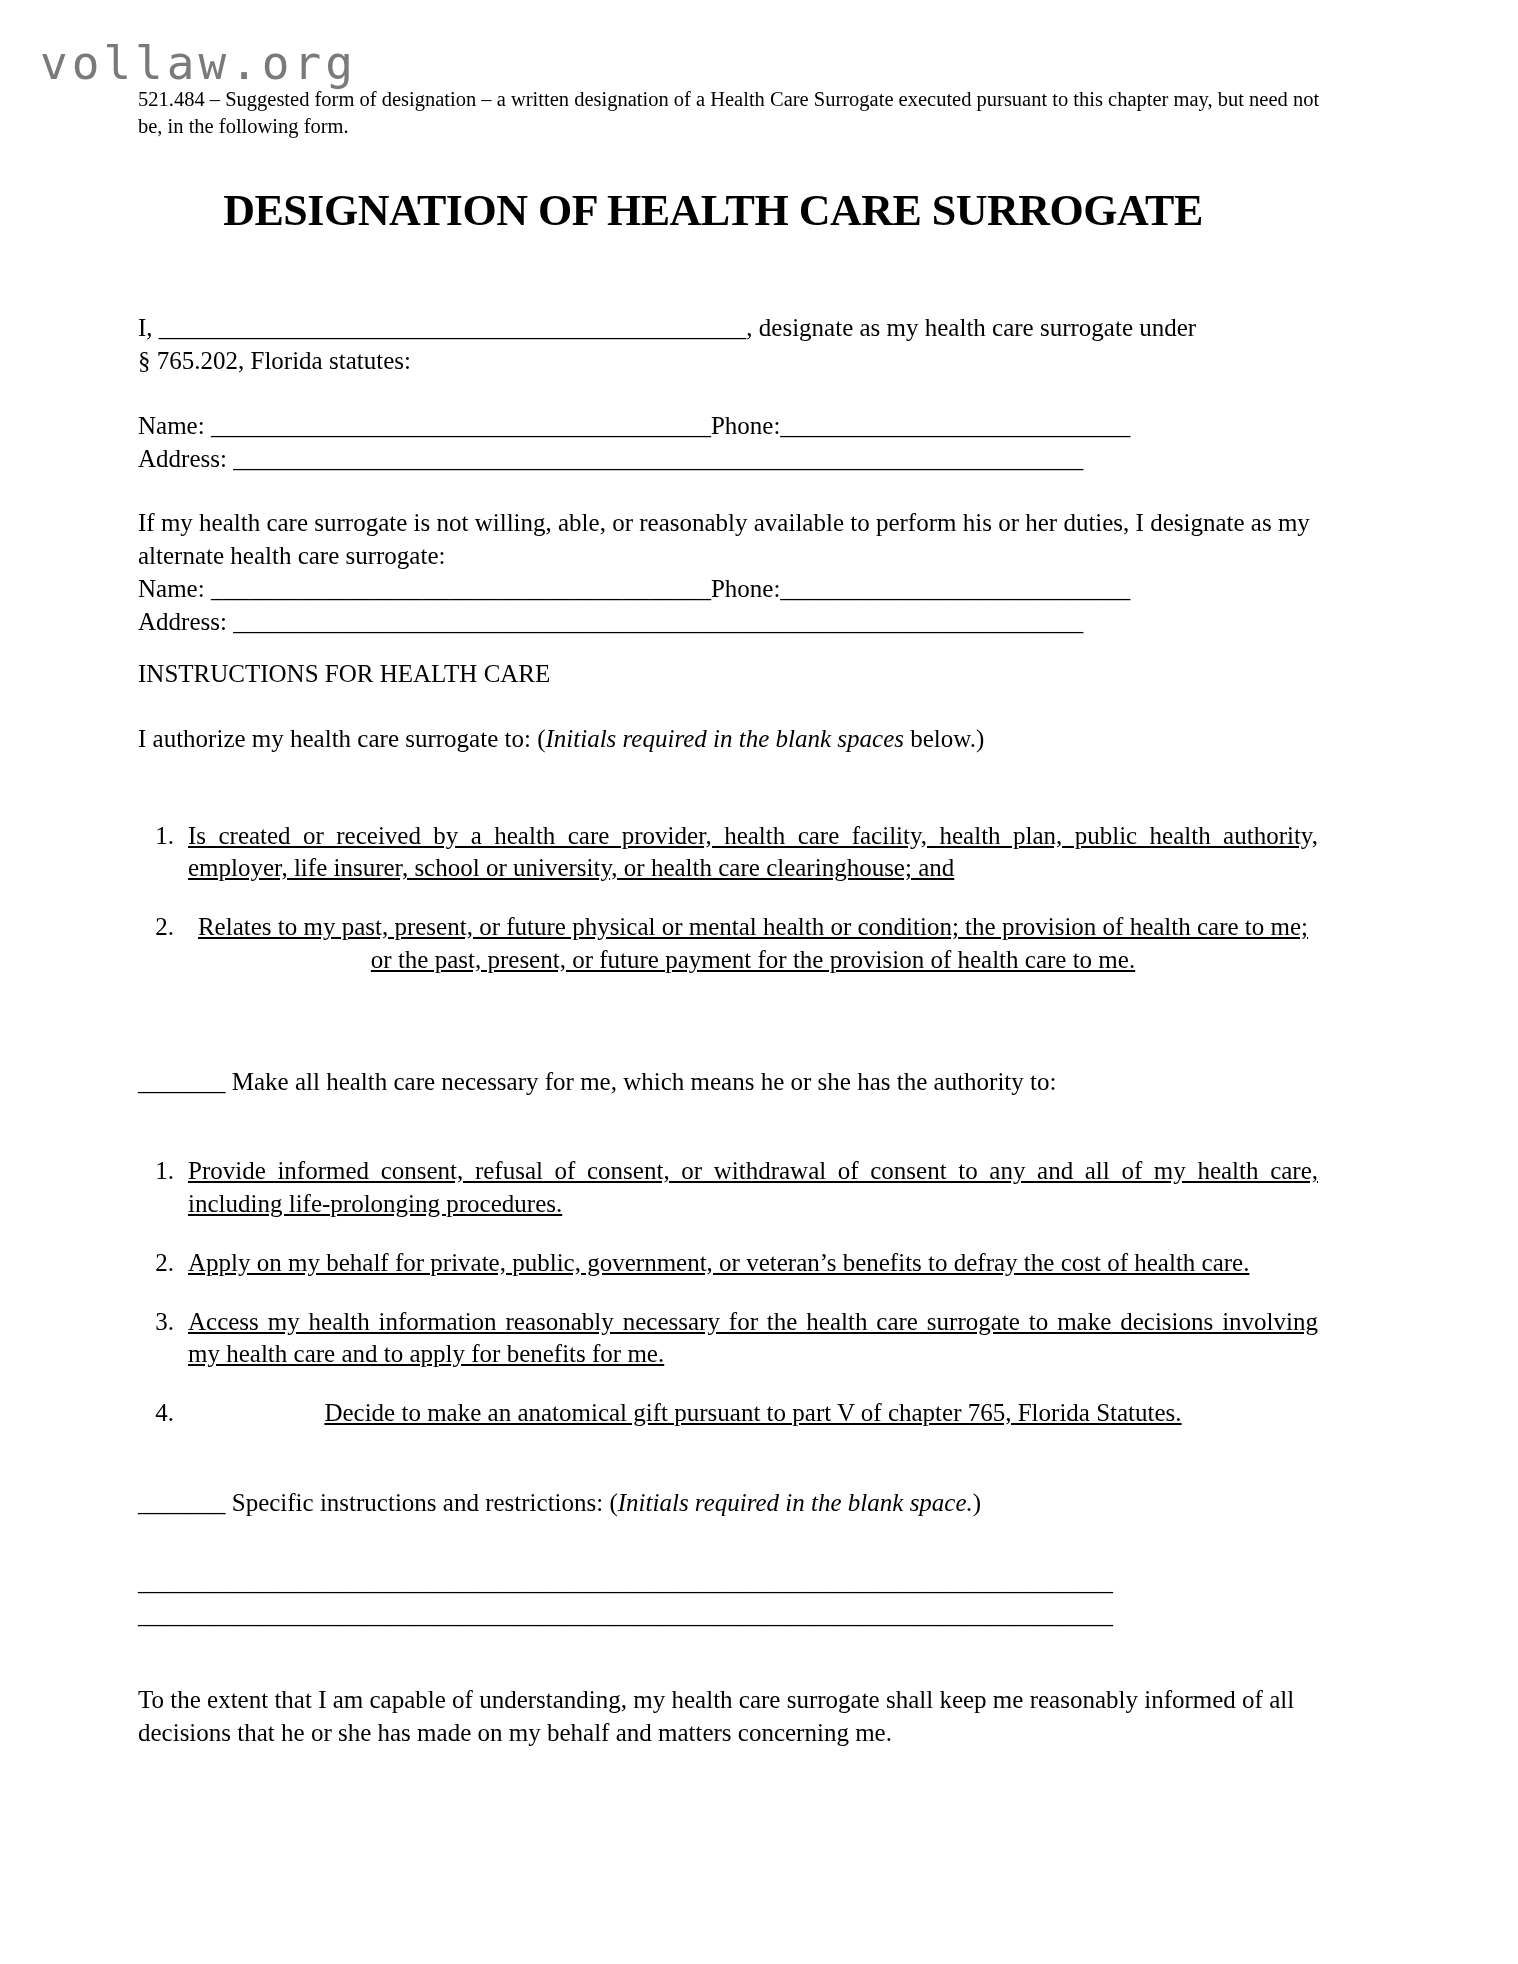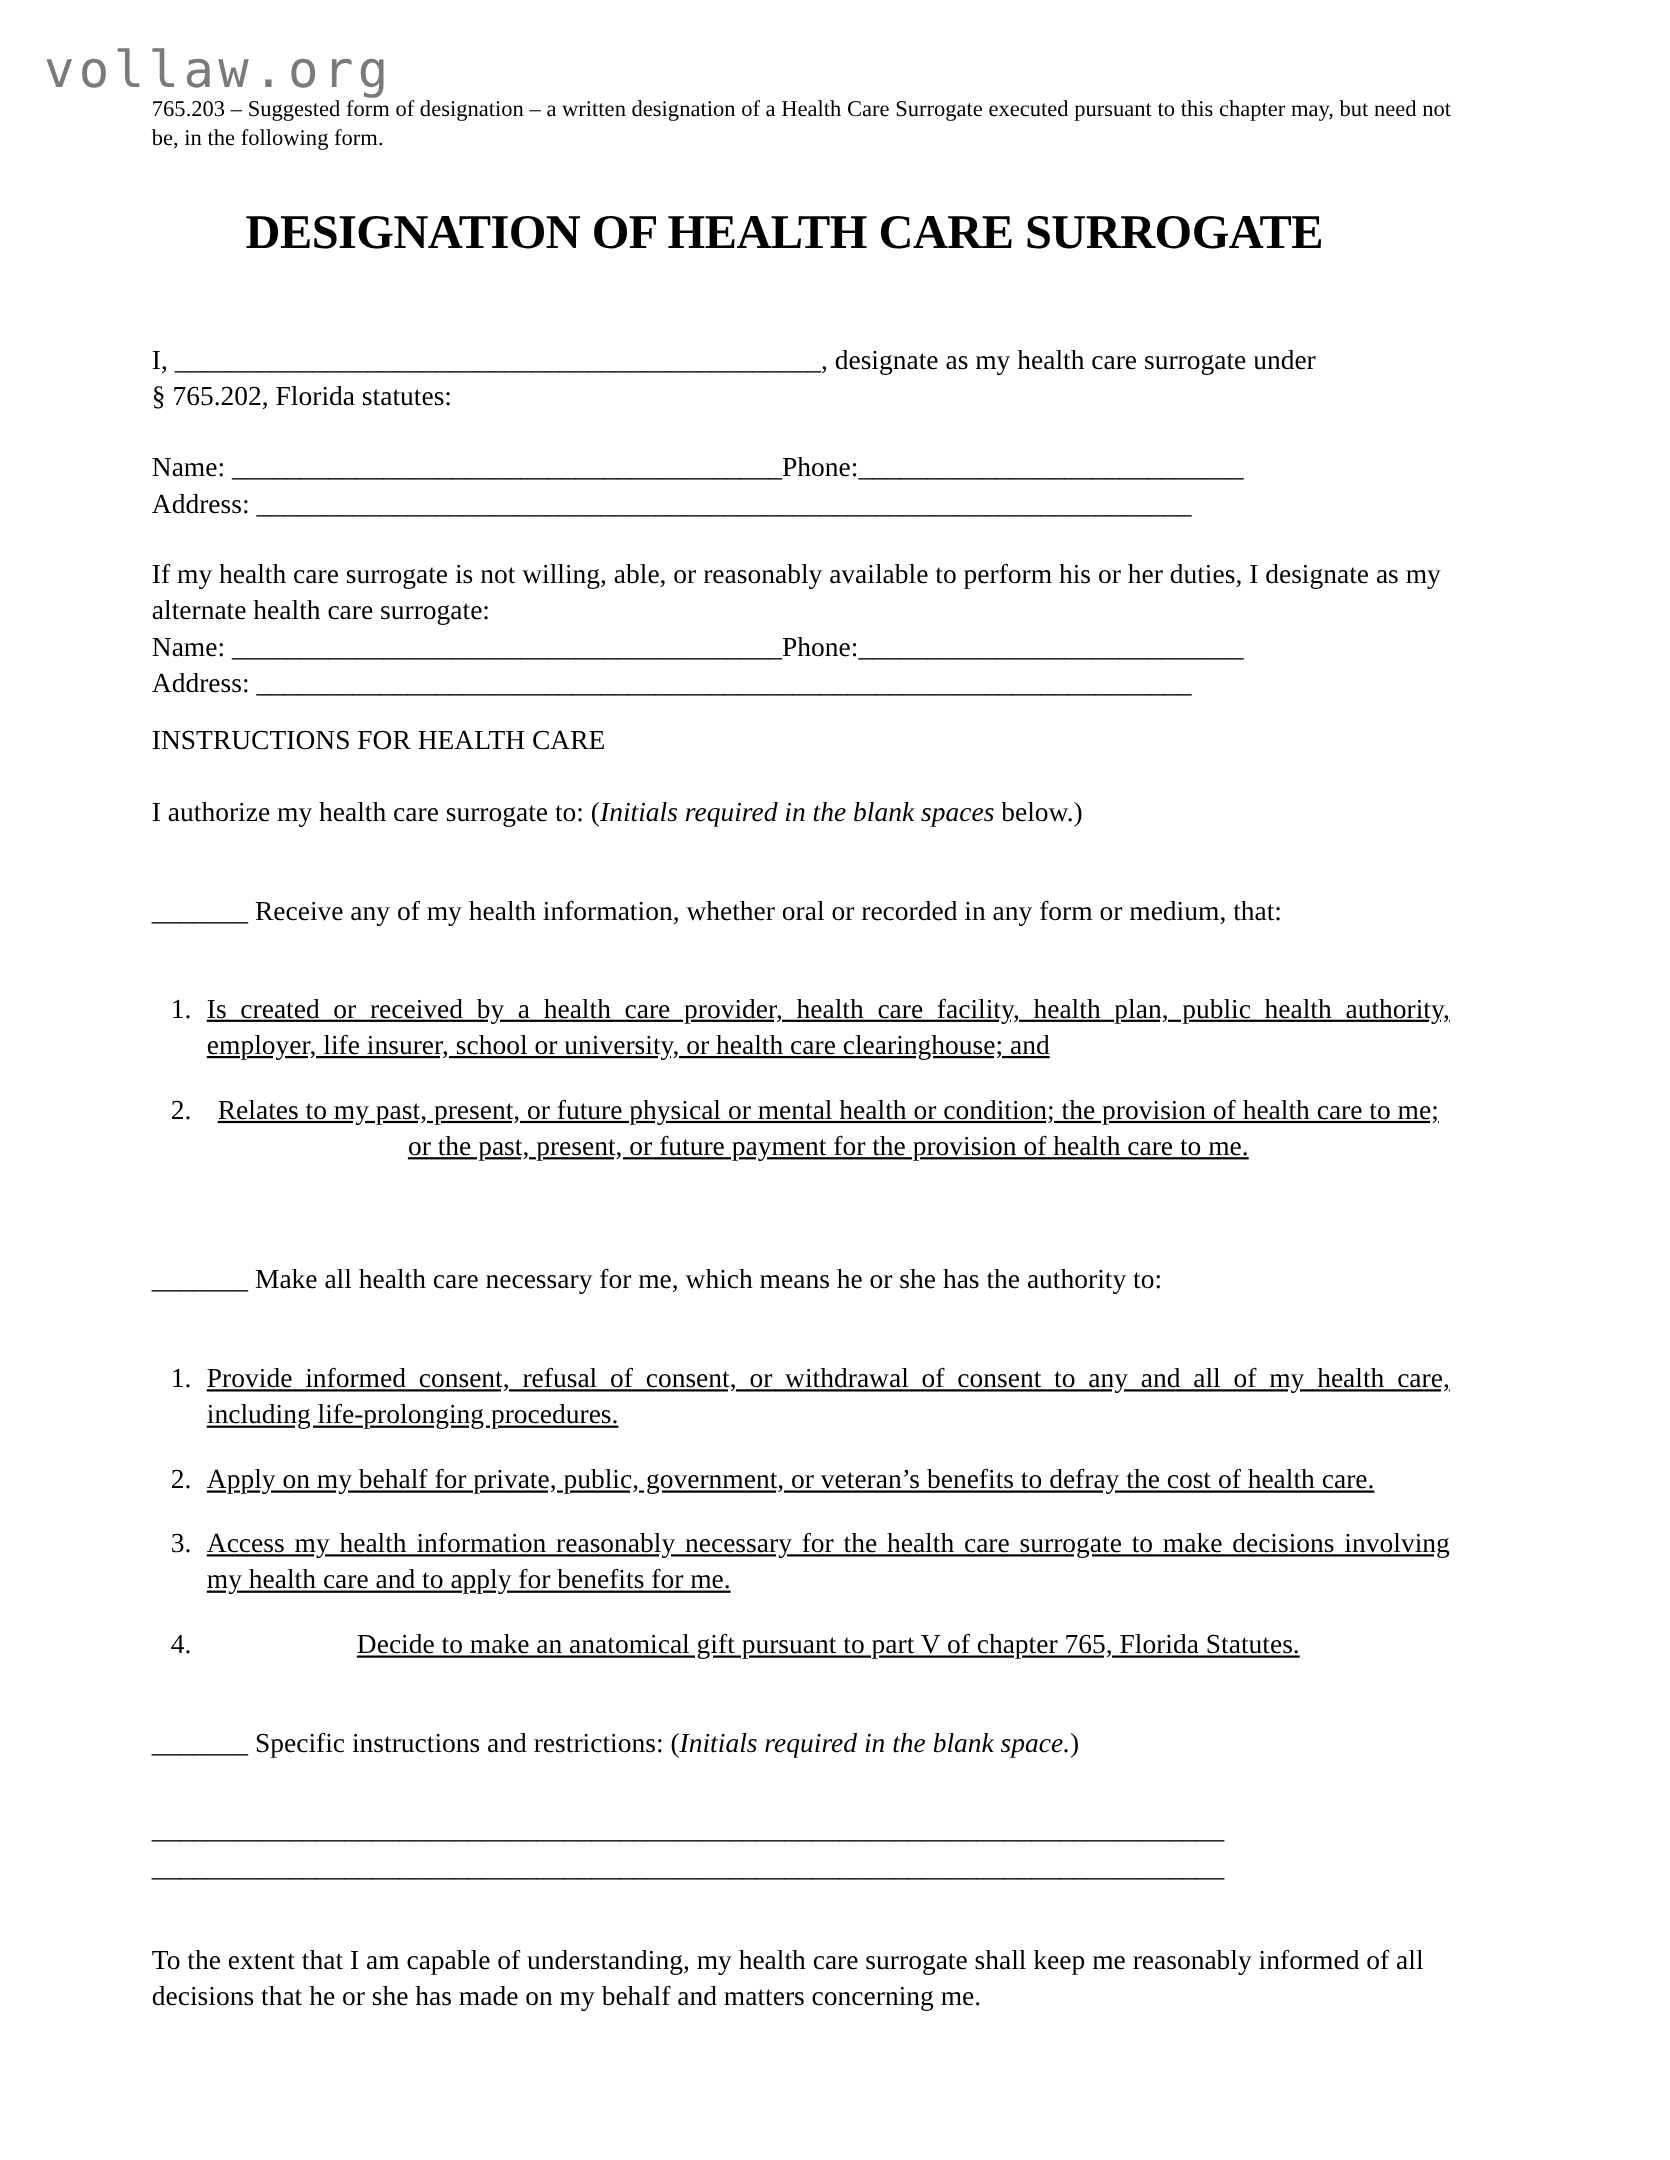--- a/index.html
+++ b/index.html
@@ -142,21 +142,21 @@
 </style>
 </head>
 <body>
 
 <div class="page">
 
   <div class="watermark">vollaw.org</div>
 
   <div class="content">
 
-    <p class="statute-note">765.203 – Suggested form of designation – a written designation of a Health Care Surrogate executed pursuant to this chapter may, but need not be, in the following form.</p>
+    <p class="statute-note">521.484 – Suggested form of designation – a written designation of a Health Care Surrogate executed pursuant to this chapter may, but need not be, in the following form.</p>
 
     <h1 class="doc-title">DESIGNATION OF HEALTH CARE SURROGATE</h1>
 
     <div class="body-block">
 
       <div class="spacer-sm"></div>
 
       <p class="para">
         <span>I,</span>
         <span class="dash">_______________________________________________</span><span>, designate as my health care surrogate under</span>
@@ -192,24 +192,20 @@
       <p class="center-head">INSTRUCTIONS FOR HEALTH CARE</p>
 
       <div class="spacer-md"></div>
 
       <p class="para">
         <span>I authorize my health care surrogate to: (</span><span class="italic">Initials required in the blank spaces</span><span> below.)</span>
       </p>
 
       <div class="spacer-md"></div>
 
-      <p class="initial-line">
-        <span class="dash">_______</span>
-        <span>Receive any of my health information, whether oral or recorded in any form or medium, that:</span>
-      </p>
 
       <div class="spacer-md"></div>
 
       <ol class="numlist indent-item">
         <li>
           <span class="num">1.</span>
           <span class="txt">Is created or received by a health care provider, health care facility, health plan, public health authority, employer, life insurer, school or university, or health care clearinghouse; and</span>
         </li>
         <li>
           <span class="num">2.</span>

